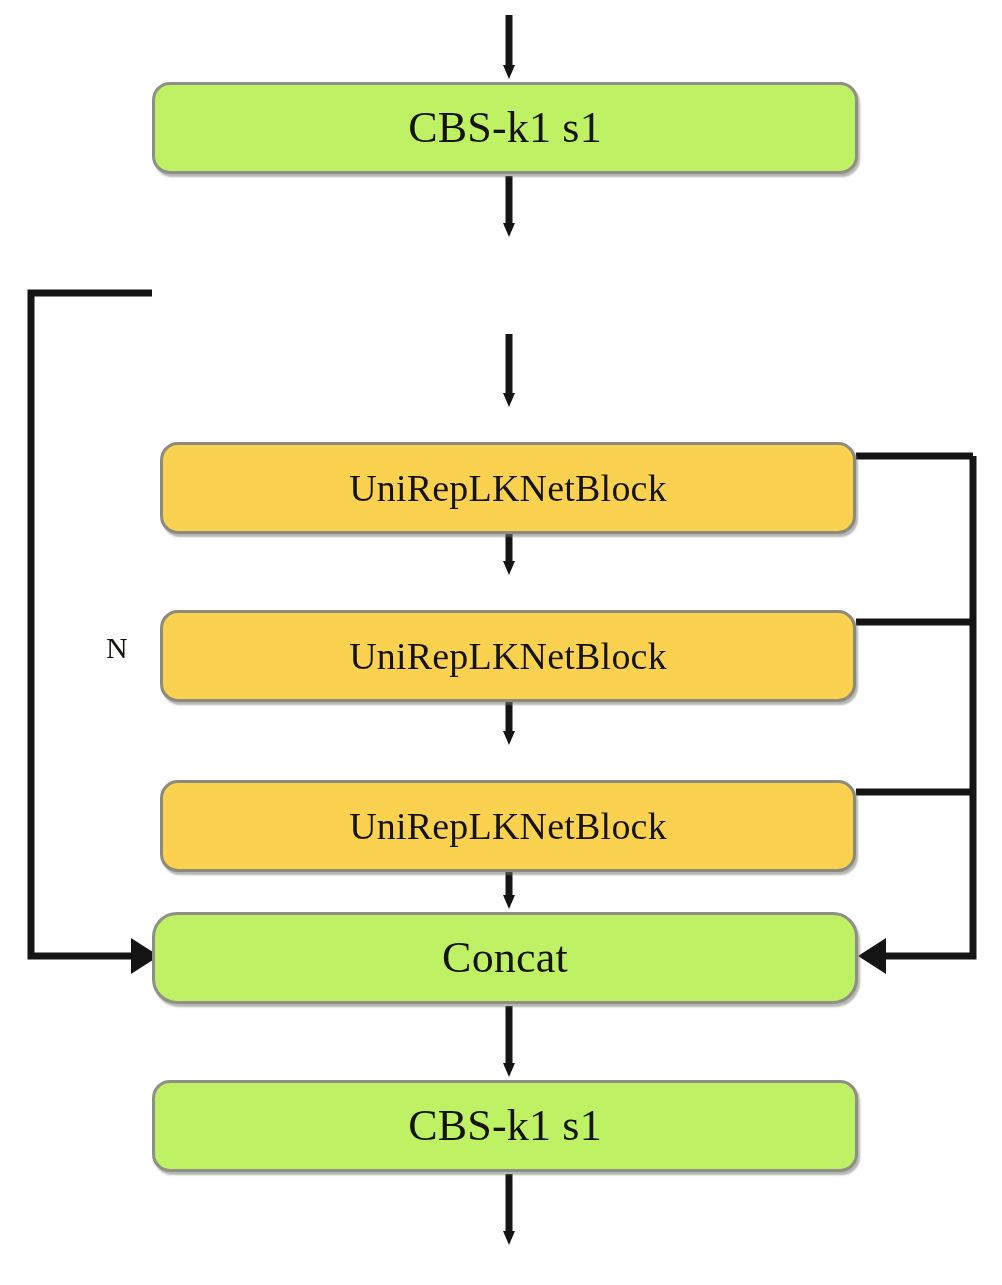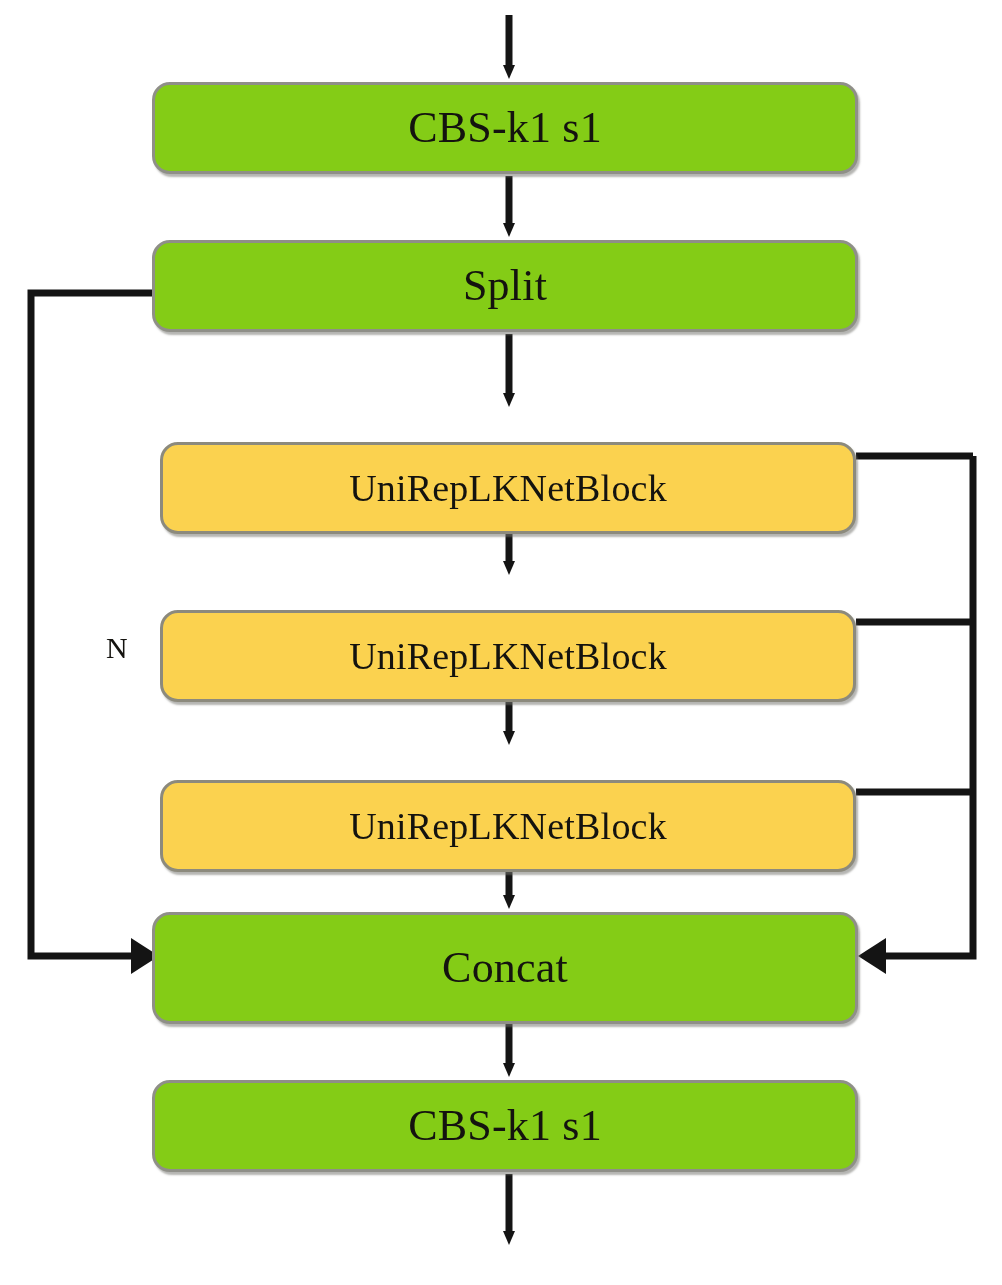--- a/index.html
+++ b/index.html
@@ -35,21 +35,21 @@
     justify-content: center;
     box-shadow: 2px 3px 2px rgba(120,120,115,0.55);
   }
   .node .label {
     color: #14130f;
     line-height: 1;
     letter-spacing: 0.2px;
     white-space: nowrap;
   }
   .node-green {
-    background: #84cc16;
+    background: #bef264;
   }
   .node-yellow {
     background: #fbd24f;
     border-color: #8c8a7d;
     margin-top: 32px;
   }
   .lbl-xl { font-size: 44px; }
   .lbl-lg { font-size: 38px; }
   .loop-label {
     position: absolute;
@@ -92,37 +92,34 @@
       <path d="M856,792 L973,792"></path>
       <path d="M973,456 L973,956 L881,956"></path>
     </g>
     <path d="M886,938 L858,956 L886,974 Z" fill="#141414"></path>
   </svg>
 
   <div class="node node-green" style="left:152px; top:82px; width:706px; height:92px;">
     <span class="label lbl-xl">CBS-k1 s1</span>
   </div>
 
-  <div class="node node-green" style="left:152px; top:240px; width:706px; height:92px;">
-    <span class="label lbl-xl">Split</span>
-  </div>
 
   <div class="node node-yellow" style="left:160px; top:410px; width:696px; height:92px;">
     <span class="label lbl-lg">UniRepLKNetBlock</span>
   </div>
 
   <div class="node node-yellow" style="left:160px; top:578px; width:696px; height:92px;">
     <span class="label lbl-lg">UniRepLKNetBlock</span>
   </div>
 
   <div class="node node-yellow" style="left:160px; top:748px; width:696px; height:92px;">
     <span class="label lbl-lg">UniRepLKNetBlock</span>
   </div>
 
-  <div class="node node-green" style="left:152px; top:912px; width:706px; height:112px;">
+  <div class="node node-green" style="left:152px; top:912px; width:706px; height:92px;border-radius:25px;">
     <span class="label lbl-xl">Concat</span>
   </div>
 
   <div class="node node-green" style="left:152px; top:1080px; width:706px; height:92px;">
     <span class="label lbl-xl">CBS-k1 s1</span>
   </div>
 
   <div class="loop-label" style="left:106px; top:633px;">N</div>
 
 </div>

